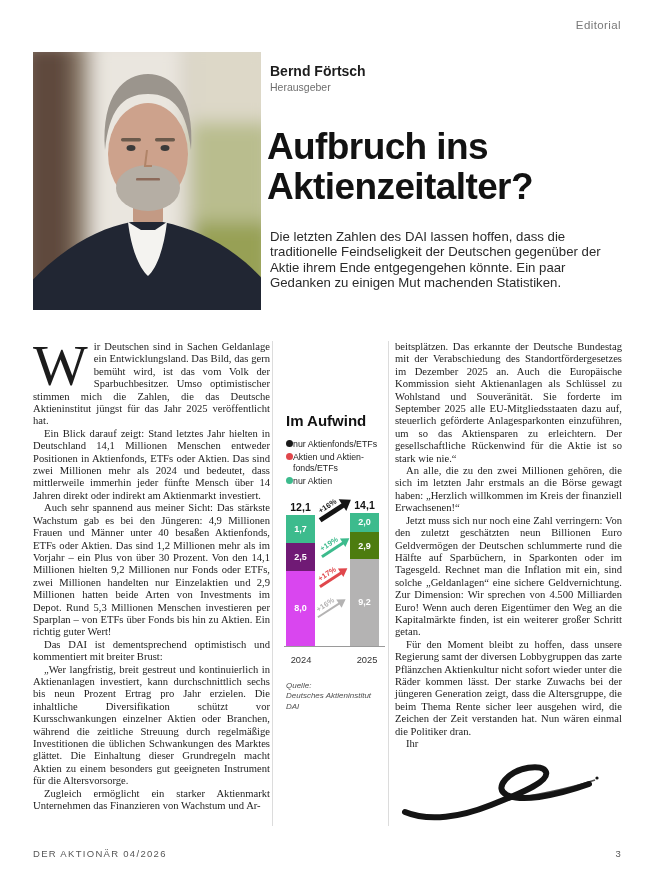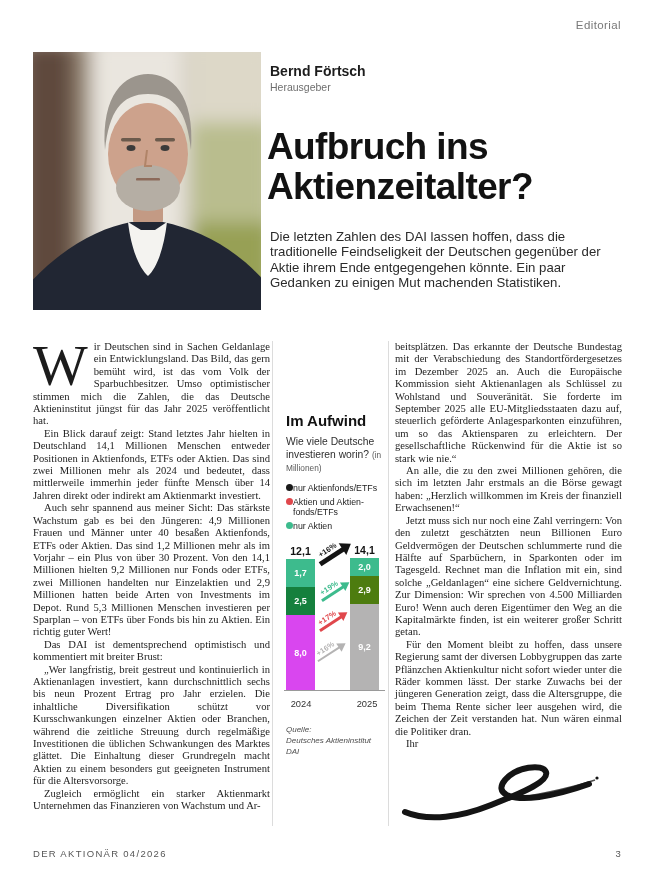--- a/index.html
+++ b/index.html
@@ -141,24 +141,20 @@
       <p class="indent">Das DAI ist dementsprechend optimistisch und kommentiert mit breiter Brust:</p>
       <p class="indent">„Wer langfristig, breit gestreut und kontinuierlich in Aktienanlagen investiert, kann durchschnittlich sechs bis neun Prozent Ertrag pro Jahr erzielen. Die inhaltliche Diversifikation schützt vor Kursschwankungen einzelner Aktien oder Branchen, während die zeitliche Streuung durch regelmäßige Investitionen die üblichen Schwankungen des Marktes glättet. Die Einhaltung dieser Grundregeln macht Aktien zu einem besonders gut geeigneten Instrument für die Altersvorsorge.</p>
       <p class="indent">Zugleich ermöglicht ein starker Aktienmarkt Unternehmen das Finanzieren von Wachstum und Ar-</p>
     </div>
 
     <div class="vdiv vd1"></div>
 
     <div class="col-mid">
       <div class="chart">
         <div class="chart-title">Im Aufwind</div>
-        <div class="chart-sub">
-          <span>Wie viele Deutsche investieren worin?</span>
-          <span class="unit-note">(in Millionen)</span>
-        </div>
         <div class="legend">
           <div class="legend-item">
             <span class="legend-dot" style="background: rgb(26, 26, 26);"></span>
             <span>nur Aktienfonds/ETFs</span>
           </div>
           <div class="legend-item">
             <span class="legend-dot" style="background: rgb(224, 71, 76);"></span>
             <span>Aktien und Aktien­fonds/ETFs</span>
           </div>
           <div class="legend-item">
@@ -168,21 +164,21 @@
         </div>
         <div id="plot">
           <div class="axis"></div>
           <div id="bars-area">
               <div class="bar-col">
                 <div class="bar-total">12,1</div>
                 <div class="bar-stack">
                   <div class="bar-seg" style="height: 28px; background: rgb(61, 187, 141);">
                     <span>1,7</span>
                   </div>
-                  <div class="bar-seg" style="height: 28px; background: #15803d;">
+                  <div class="bar-seg" style="height: 28px; background: #701a75;">
                     <span>2,5</span>
                   </div>
                   <div class="bar-seg" style="height: 75.2px; background: #d946ef;">
                     <span>8,0</span>
                   </div>
                 </div>
               </div>
               <div class="bar-col">
                 <div class="bar-total">14,1</div>
                 <div class="bar-stack">

